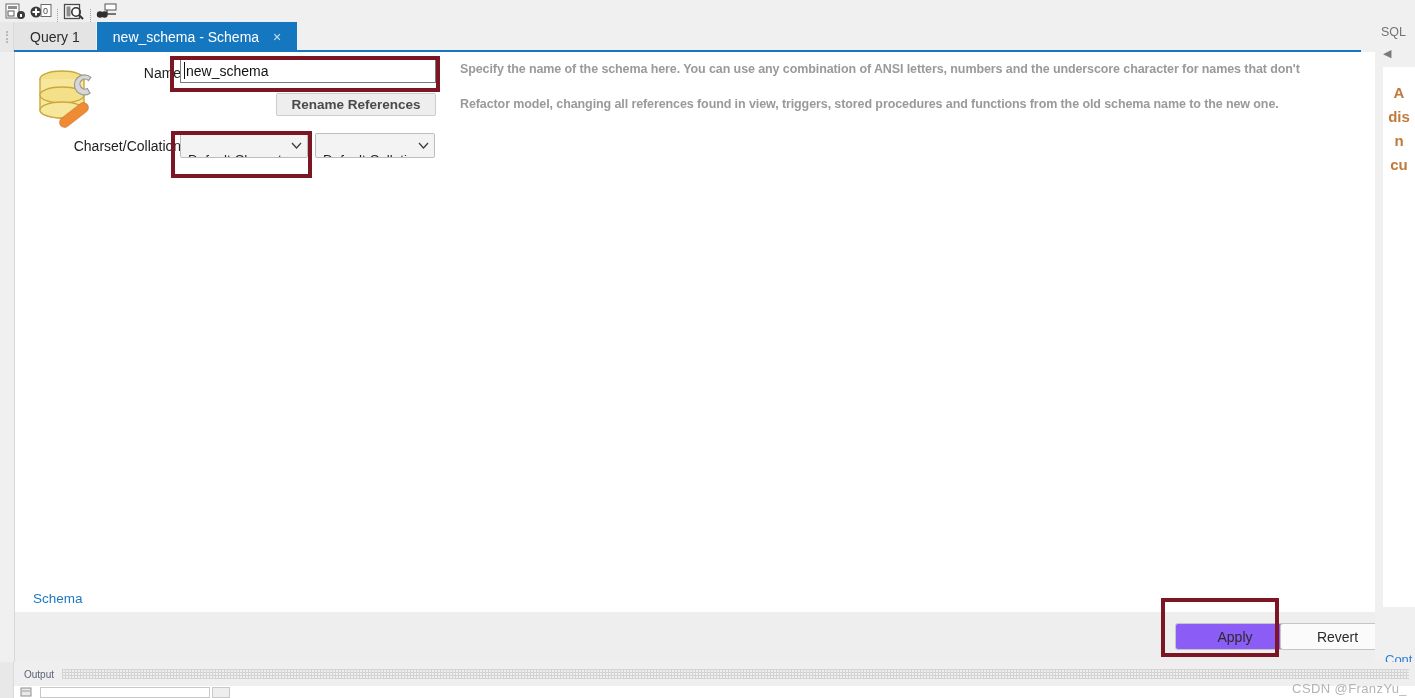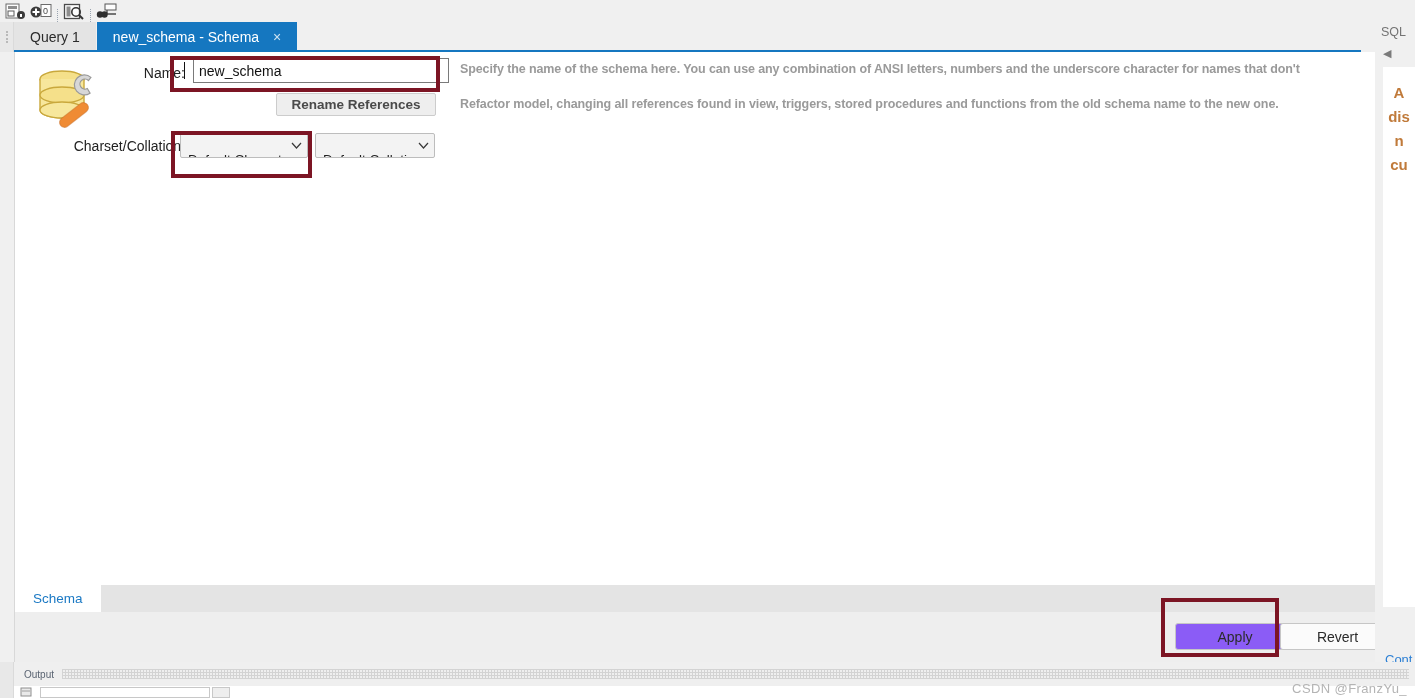--- a/index.html
+++ b/index.html
@@ -116,21 +116,20 @@
     position: absolute;
     left: 165px; top: 6px;
     width: 256px; height: 25px;
     border: 1px solid #7a7a7a;
     background: #ffffff;
     font-family: "Liberation Sans", sans-serif;
     font-size: 14px;
     color: #111;
     padding: 0 4px 0 5px;
     outline: none;
-    margin-left: 13px;
   }
   .caret {
     position: absolute;
     left: 169px; top: 10px;
     width: 1px; height: 17px;
     background: #111;
   }
 
   .btn {
     font-family: "Liberation Sans", sans-serif;
@@ -202,21 +201,21 @@
   #hl-charset{ left: 171px; top: 131px; width: 141px; height: 47px; }
   #hl-apply  { left: 1161px; top: 598px; width: 118px; height: 59px; }
 
   
   .btab-strip {
     position: absolute;
     left: 14px; top: 585px;
     width: 1361px; height: 27px;
     background: #e4e4e4;
     border-left: 1px solid #d8d8d8;
-    display: flex; align-items: stretch;
+    display: flex; align-items: stretch; flex-direction: column;
   }
   .btab {
     height: 27px;
     padding: 0 18px;
     display: flex; align-items: center;
     font-size: 13.5px;
     background: #ffffff;
     color: #1b79c4;
     cursor: default;
   }

